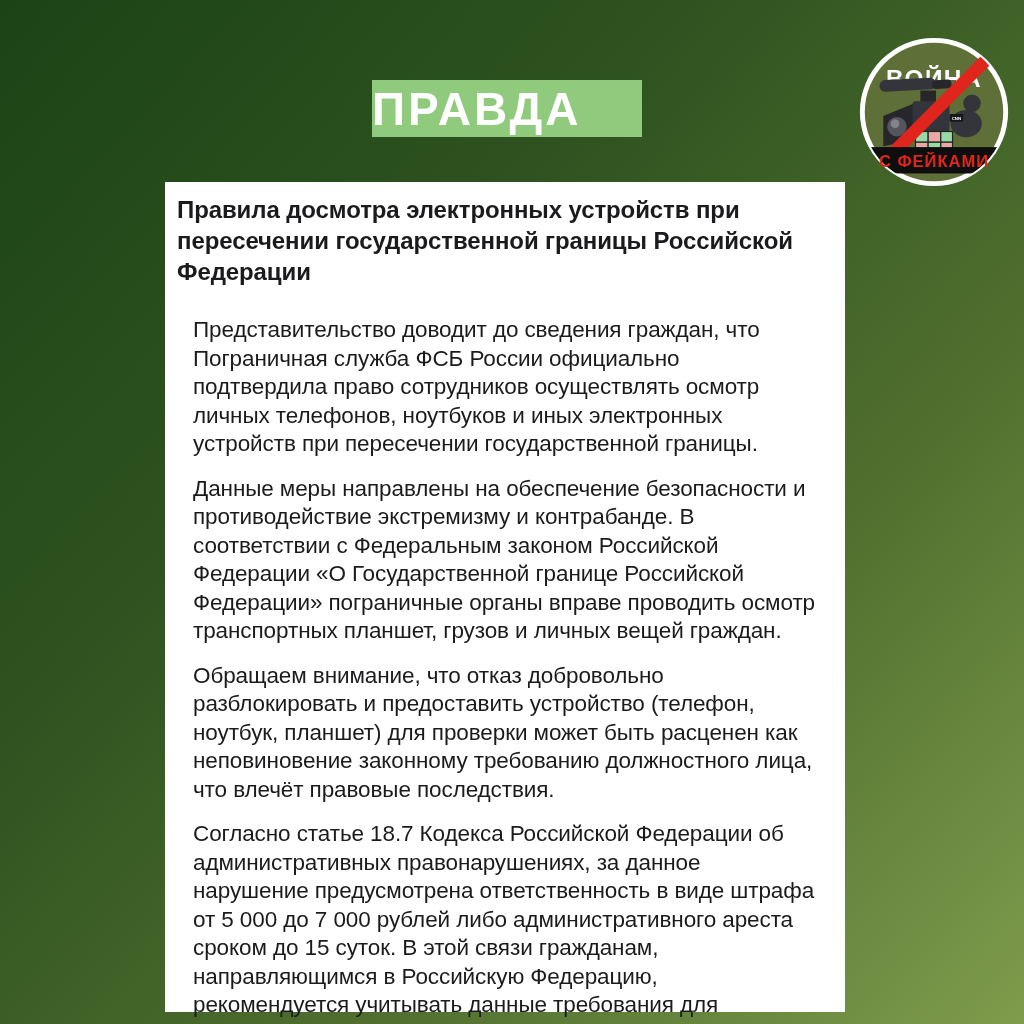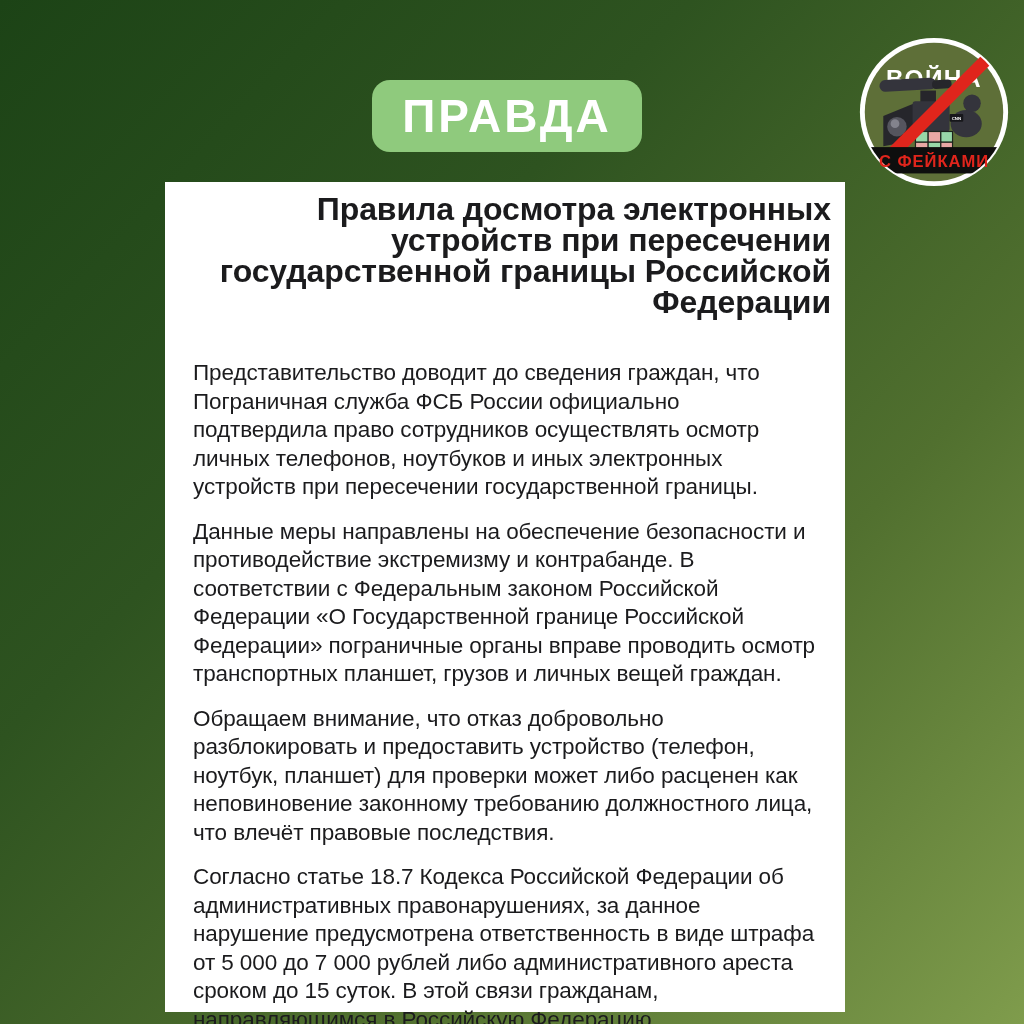--- a/index.html
+++ b/index.html
@@ -4,23 +4,23 @@
 <style>
   html,body{margin:0;padding:0;}
   .page{
     position:relative;
     width:1024px;height:1024px;
     overflow:hidden;
     background:linear-gradient(133deg,var(--bg-dark) 0%, #2e5320 35%, #51702f 68%, var(--bg-light) 100%);
     font-family:"Liberation Sans","DejaVu Sans",sans-serif;
   }
   .banner{
-    position:absolute;left:372px;top:80px;width:270px;height:72px;
+    position:absolute;left:372px;top:80px;width:270px;height:57px;
     background:var(--banner-green);
-    display:flex;align-items:center;justify-content:center;border-radius:18px;
+    display:flex;align-items:center;
   }
   .banner span{
     color:#ffffff;font-size:46px;font-weight:bold;letter-spacing:3px;
   }
   .logo{position:absolute;left:856px;top:34px;width:156px;height:156px;}
   .ring{fill:#ffffff;}
   .logo-bg{fill:var(--logo-olive);}
   .logo-title{fill:#ffffff;font-weight:bold;font-size:25px;letter-spacing:1.5px;
     font-family:"Liberation Sans","DejaVu Sans",sans-serif;}
   .cam-dark{fill:#26262b;}
@@ -36,22 +36,22 @@
   .band{fill:var(--band-black);}
   .band-text{fill:var(--slash-red);font-weight:bold;font-size:17px;letter-spacing:1px;
     font-family:"Liberation Sans","DejaVu Sans",sans-serif;}
   .card{
     position:absolute;left:165px;top:182px;width:680px;height:830px;
     background:#ffffff;color:#1b1b1d;
     box-sizing:border-box;
     padding:12px 14px 12px 12px;
   }
   .card-title{
-    font-size:32px;font-weight:bold;line-height:31px;
-    margin:0 0 41px 0;letter-spacing:-0.1px;text-align:right;
+    font-size:24px;font-weight:bold;line-height:31px;
+    margin:0 0 29px 0;letter-spacing:-0.1px;
   }
   .card-body{font-size:22.5px;line-height:28.5px;letter-spacing:-0.1px;}
   .card-body .para{margin:16px;}
 </style>
 </head>
 <body>
 
 <div class="page">
 
   <div class="banner">
@@ -97,18 +97,18 @@
       <rect class="band" x="4" y="116" width="152" height="27"></rect>
     </g>
     <text class="band-text" x="80" y="136" text-anchor="middle">С ФЕЙКАМИ</text>
   </svg>
 
   <div class="card">
     <div class="card-title">Правила досмотра электронных устройств при пересечении государственной границы Российской Федерации</div>
     <div class="card-body">
         <div class="para">Представительство доводит до сведения граждан, что Пограничная служба ФСБ России официально подтвердила право сотрудников осуществлять осмотр личных телефонов, ноутбуков и иных электронных устройств при пересечении государственной границы.</div>
         <div class="para">Данные меры направлены на обеспечение безопасности и противодействие экстремизму и контрабанде. В соответствии с Федеральным законом Российской Федерации «О Государственной границе Российской Федерации» пограничные органы вправе проводить осмотр транспортных планшет, грузов и личных вещей граждан.</div>
-        <div class="para">Обращаем внимание, что отказ добровольно разблокировать и предоставить устройство (телефон, ноутбук, планшет) для проверки может либо расценен как неповиновение законному требованию должностного лица, что влечёт правовые последствия.</div>
+        <div class="para">Обращаем внимание, что отказ добровольно разблокировать и предоставить устройство (телефон, ноутбук, планшет) для проверки может быть расценен как неповиновение законному требованию должностного лица, что влечёт правовые последствия.</div>
         <div class="para">Согласно статье 18.7 Кодекса Российской Федерации об административных правонарушениях, за данное нарушение предусмотрена ответственность в виде штрафа от 5 000 до 7 000 рублей либо административного ареста сроком до 15 суток. В этой связи гражданам, направляющимся в Российскую Федерацию, рекомендуется учитывать данные требования для предотвращения возможных затруднений при пересечении границы.</div>
       </div>
   </div>
 
 </div>
 
 </body></html>

